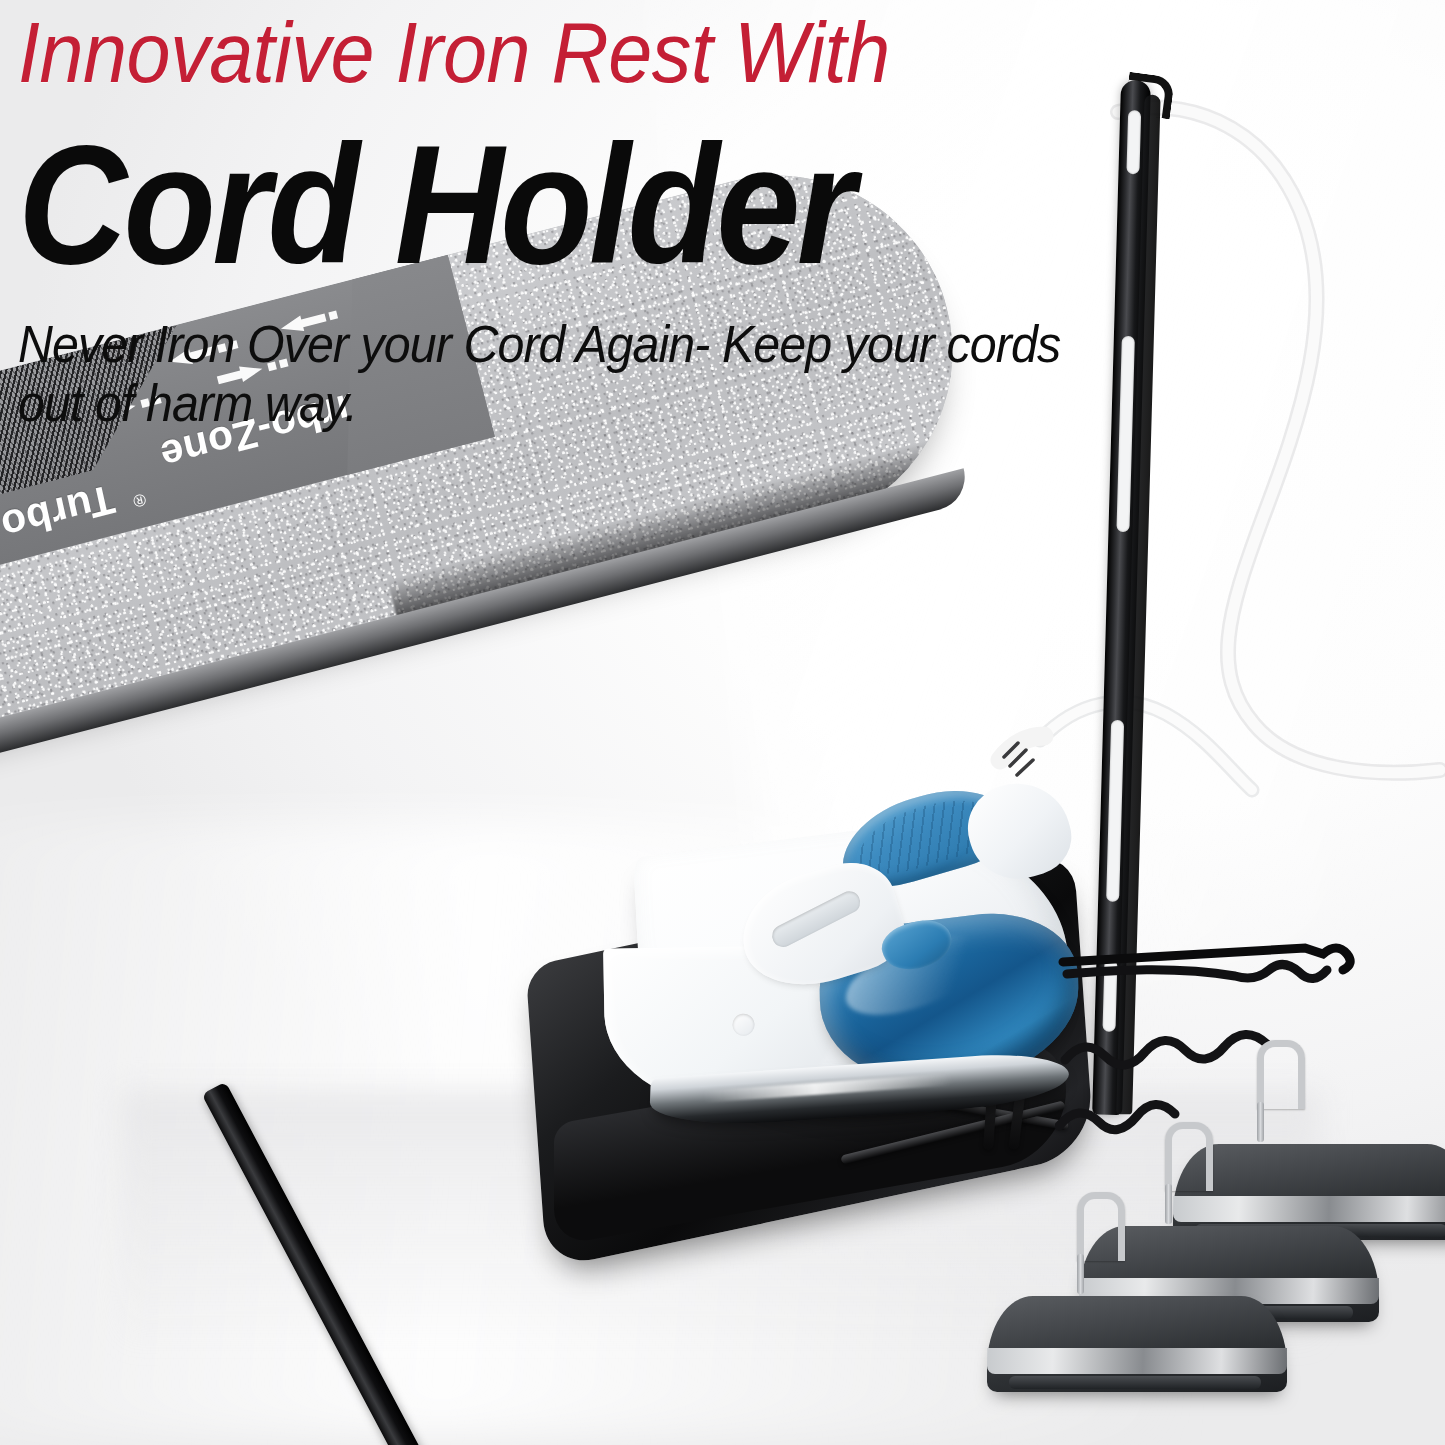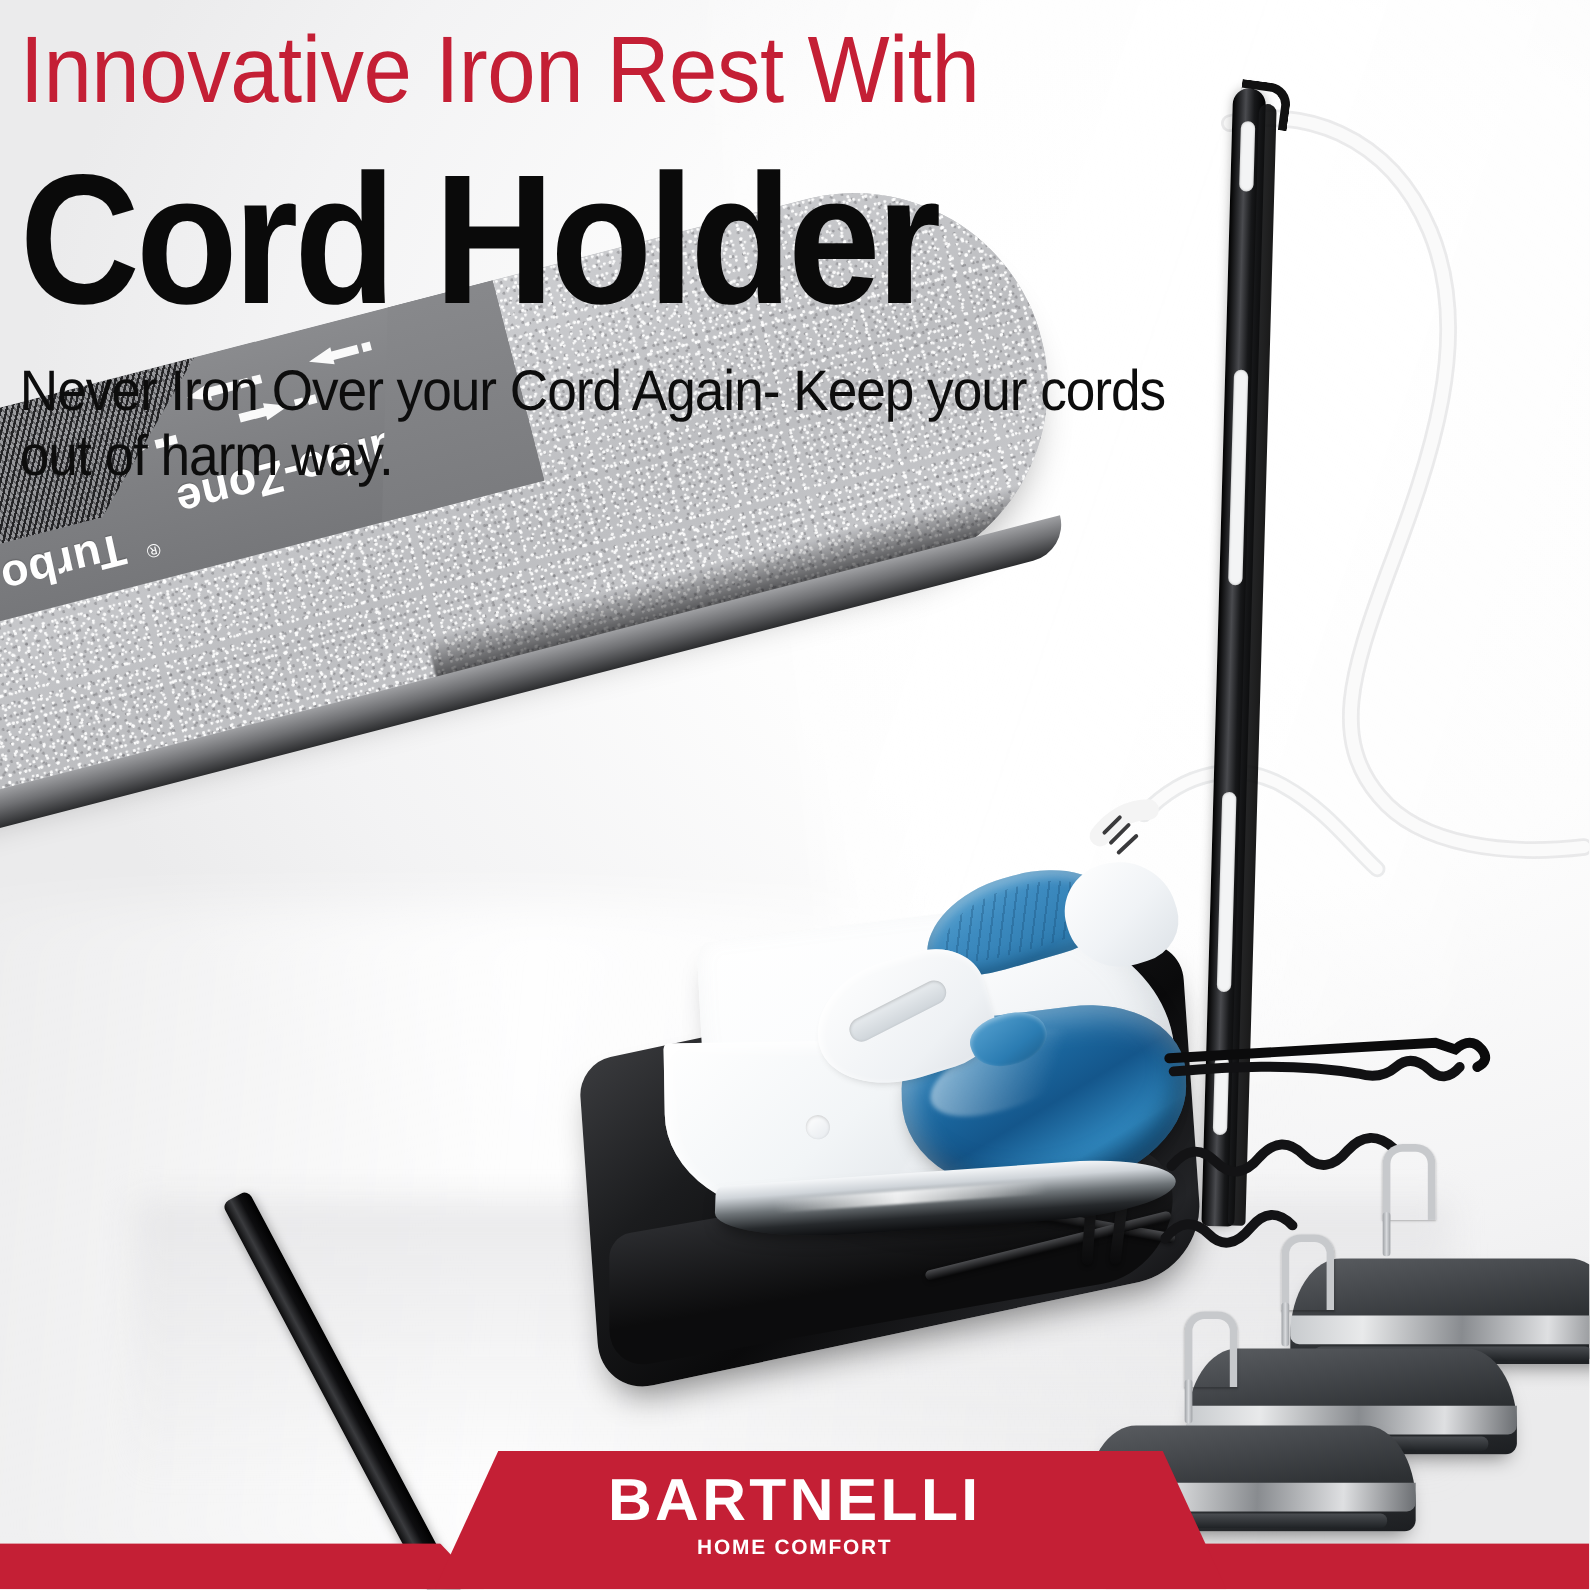--- a/index.html
+++ b/index.html
@@ -21,21 +21,21 @@
     background:linear-gradient(118deg, rgba(255,255,255,0) 0%, rgba(255,255,255,.95) 40%, rgba(255,255,255,0) 78%);
     transform:rotate(-9deg);filter:blur(18px);}
   .sweep-b{left:-120px;top:820px;width:1300px;height:620px;
     background:linear-gradient(95deg, rgba(255,255,255,0) 0%, rgba(255,255,255,.9) 45%, rgba(255,255,255,0) 100%);
     filter:blur(22px);}
   .sweep-c{left:120px;top:1090px;width:1200px;height:260px;
     background:linear-gradient(180deg, rgba(228,228,230,.75) 0%, rgba(255,255,255,0) 100%);
     filter:blur(14px);}
 
   
-  .headline-wrap{position:absolute;left:18px;top:20px;width:1290px;z-index:40;}
+  .headline-wrap{position:absolute;left:18px;top:8px;width:1290px;z-index:40;font-style:italic;}
   .headline{
     font-family:"Liberation Sans", sans-serif;
     font-size:86px;line-height:1.03;font-weight:400;
     letter-spacing:-0.5px;
     transform:scaleX(.92);transform-origin:left center;
     white-space:nowrap;
     text-shadow:0 1px 0 rgba(255,255,255,.6);
   }
   .headline-2{
     font-family:"Liberation Sans", sans-serif;
@@ -496,21 +496,14 @@
       <span class="hbar" style="left:-56px;top:184px;"></span>
     </div>
   </div>
 
   <div class="headline-wrap">
     <div class="headline" style="color:#C41F35;">Innovative Iron Rest With</div>
     <div class="headline-2" style="color:#0A0A0A;">Cord Holder</div>
     <div class="subhead">Never Iron Over your Cord Again- Keep your cords out of harm way.</div>
   </div>
 
-  <div id="banner">
-    <div class="banner-left"></div>
-    <div class="banner-right"></div>
-    <div class="banner-main"></div>
-    <div class="brand">BARTNELLI</div>
-    <div class="brand-sub">HOME COMFORT</div>
-  </div>
 
 </div>
 
 </body></html>

